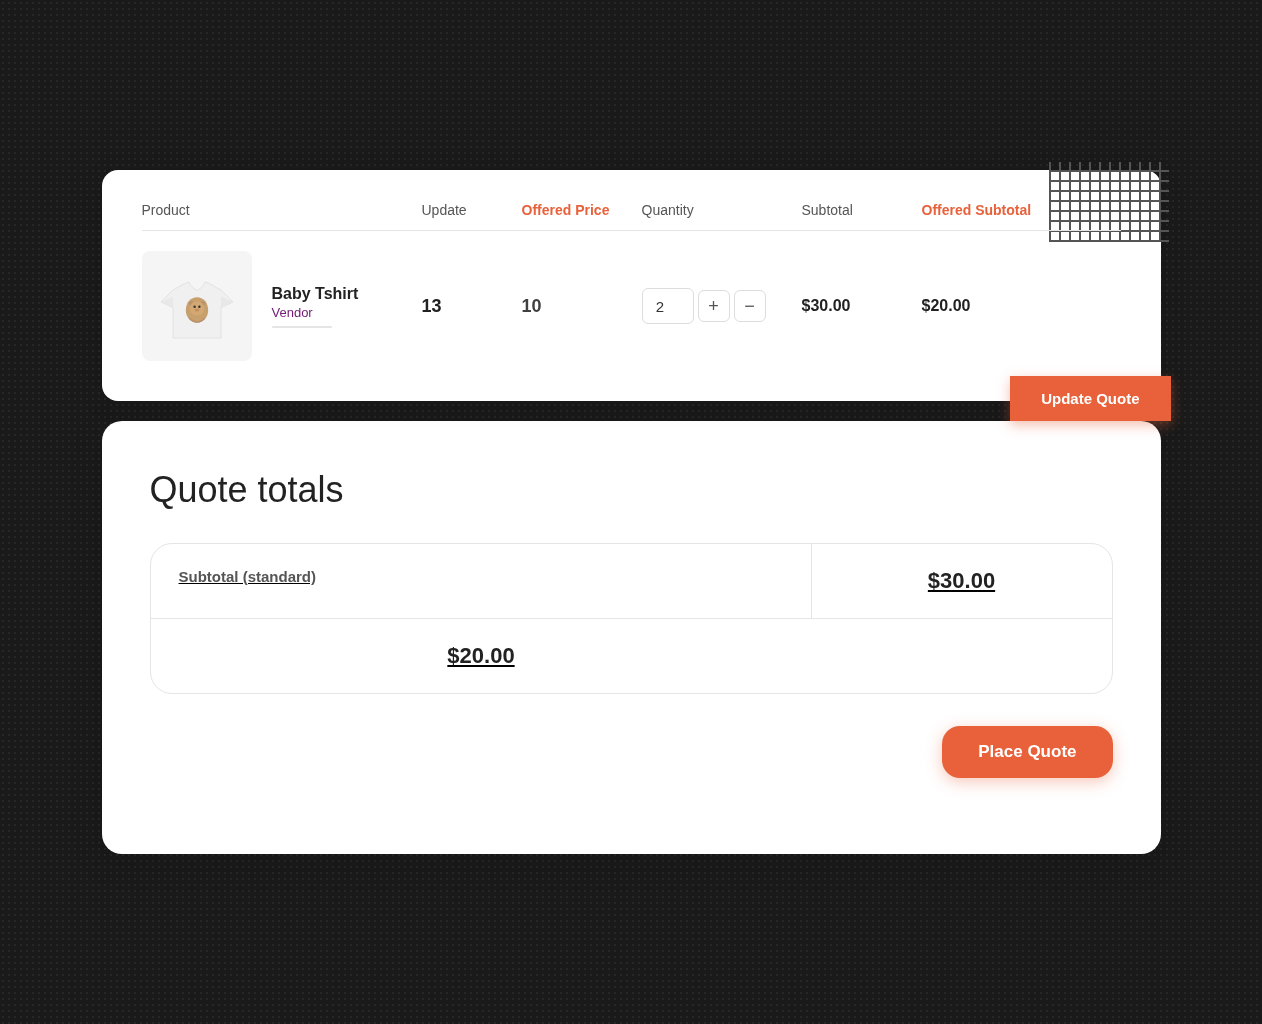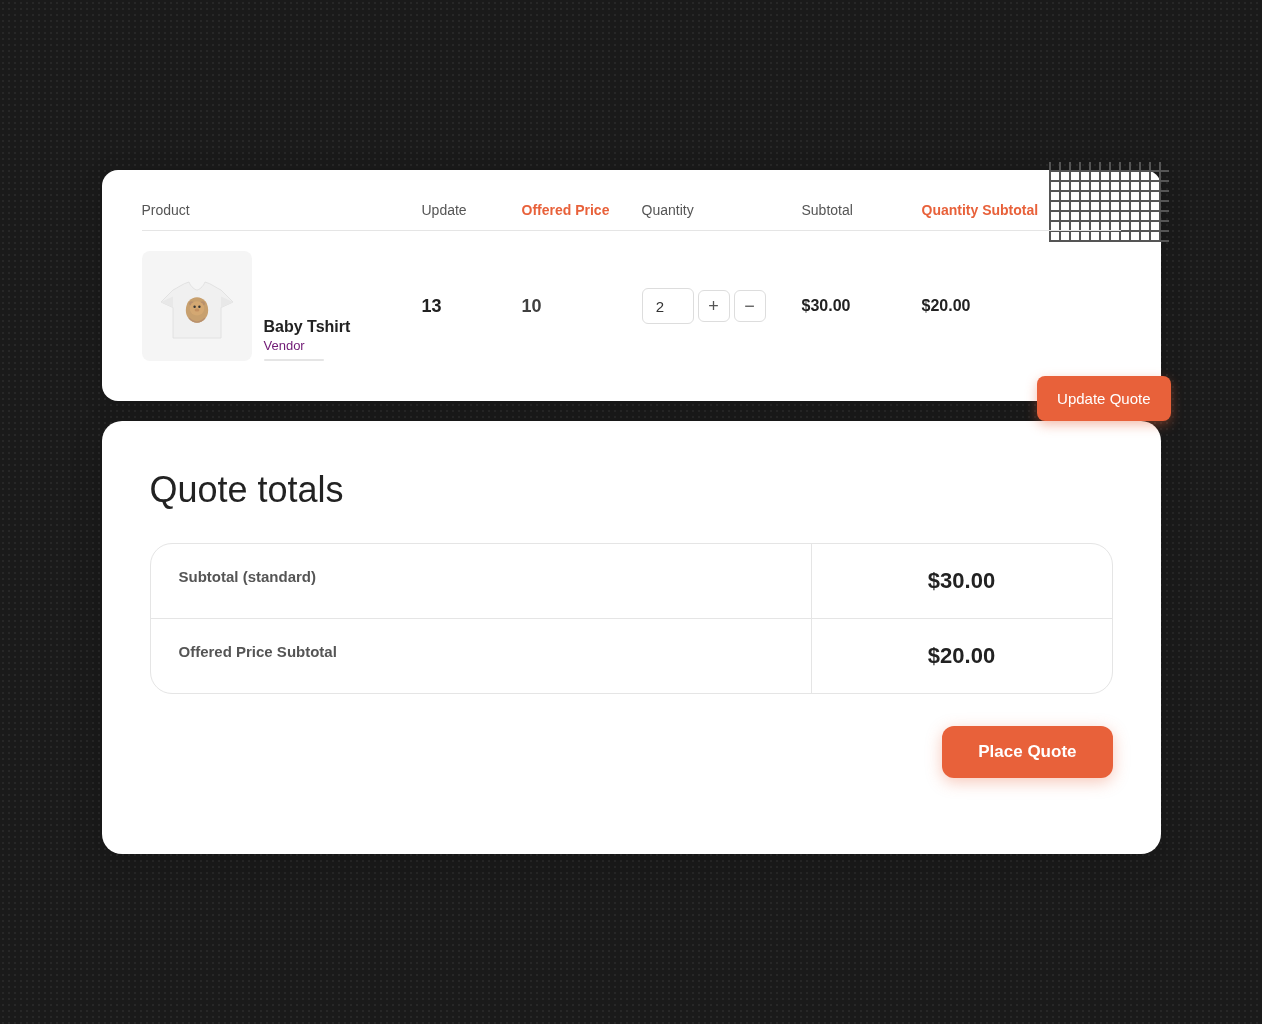--- a/index.html
+++ b/index.html
@@ -79,22 +79,22 @@
     }
 
     .table-row {
       display: grid;
       grid-template-columns: 280px 100px 120px 160px 120px 120px;
       align-items: center;
     }
 
     .product-cell {
       display: flex;
-      align-items: flex-end;
-      gap: 12px;
+      align-items: center;
+      gap: 20px;
     }
 
     .product-image {
       width: 110px;
       height: 110px;
       background: #f5f5f5;
       border-radius: 8px;
       display: flex;
       align-items: center;
       justify-content: center;
@@ -190,24 +190,24 @@
     }
 
     
     .update-quote-btn {
       position: absolute;
       right: -10px;
       bottom: -20px;
       background: #e8613a;
       color: #fff;
       border: none;
-      border-radius: 8px;
-      padding: 14px 20px;
+      border-radius: 0;
+      padding: 14px 31px;
       font-size: 15px;
-      font-weight: 400;
+      font-weight: 700;
       cursor: pointer;
       z-index: 10;
       box-shadow: 0 4px 12px rgba(232,97,58,0.4);
     }
 
     
     .totals-card {
       background: #fff;
       border-radius: 20px;
       padding: 48px 48px 76px;
@@ -222,20 +222,21 @@
       font-weight: 400;
       color: #222;
       margin-bottom: 32px;
     }
 
     .totals-table {
       border: 1px solid #e5e5e5;
       border-radius: 22px;
       overflow: hidden;
       margin-bottom: 32px;
+      text-decoration: underline;
     }
 
     .totals-row {
       display: grid;
       grid-template-columns: 1fr 300px;
       border-bottom: 1px solid #e5e5e5;
     }
 
     .totals-row:last-child {
       border-bottom: none;
@@ -262,42 +263,42 @@
 
     .place-quote-btn-container {
       display: flex;
       justify-content: flex-end;
     }
 
     .place-quote-btn {
       background: #e8613a;
       color: #fff;
       border: none;
-      border-radius: 12px;
+      border-radius: 18px;
       padding: 16px 36px;
       font-size: 17px;
       font-weight: 600;
       cursor: pointer;
       box-shadow: 0 4px 16px rgba(232,97,58,0.35);
     }
   </style>
 </head>
 <body>
 
 <div class="main-container">
 
   <div class="product-card">
 
     <div class="table-header">
       <div class="th">Product</div>
       <div class="th">Update</div>
       <div class="th orange">Offered Price</div>
       <div class="th">Quantity</div>
       <div class="th">Subtotal</div>
-      <div class="th orange">Quantity Subtotal</div>
+      <div class="th orange">Offered Subtotal</div>
     </div>
 
     <div class="table-row">
 
       <div class="product-cell">
         <div class="product-image">
 
           <svg class="tshirt-svg" viewBox="0 0 100 100" xmlns="http://www.w3.org/2000/svg">
 
             <path d="M20 30 L5 45 L20 52 L20 90 L80 90 L80 52 L95 45 L80 30 C75 28 68 22 60 20 C58 26 52 30 50 30 C48 30 42 26 40 20 C32 22 25 28 20 30Z" fill="#f0f0f0" stroke="#ddd" stroke-width="1"></path>
@@ -352,21 +353,20 @@
     <h2 class="totals-title">Quote totals</h2>
 
     <div class="totals-table">
 
       <div class="totals-row">
         <div class="totals-label">Subtotal   (standard)</div>
         <div class="totals-value">$30.00</div>
       </div>
 
       <div class="totals-row">
-        <div class="totals-label">Offered Price Subtotal</div>
         <div class="totals-value">$20.00</div>
       </div>
 
     </div>
 
     <div class="place-quote-btn-container">
       <button class="place-quote-btn">Place Quote</button>
     </div>
 
   </div>

